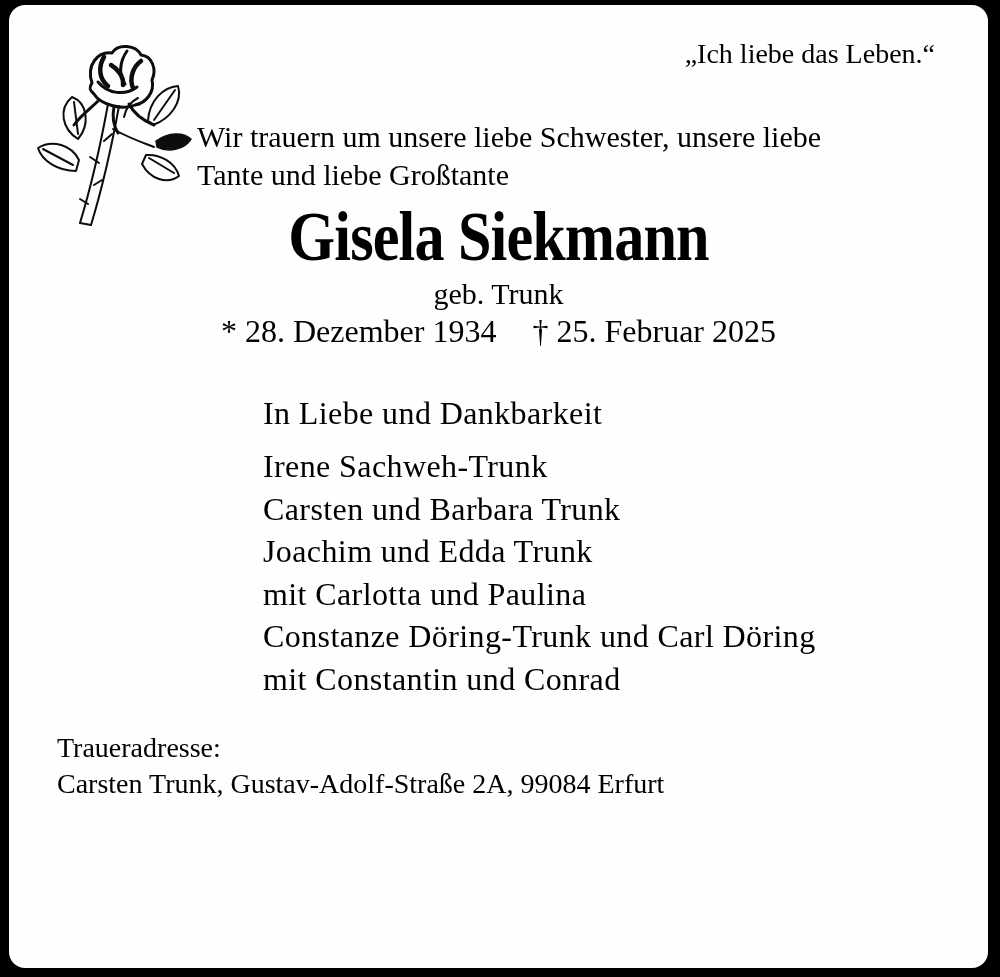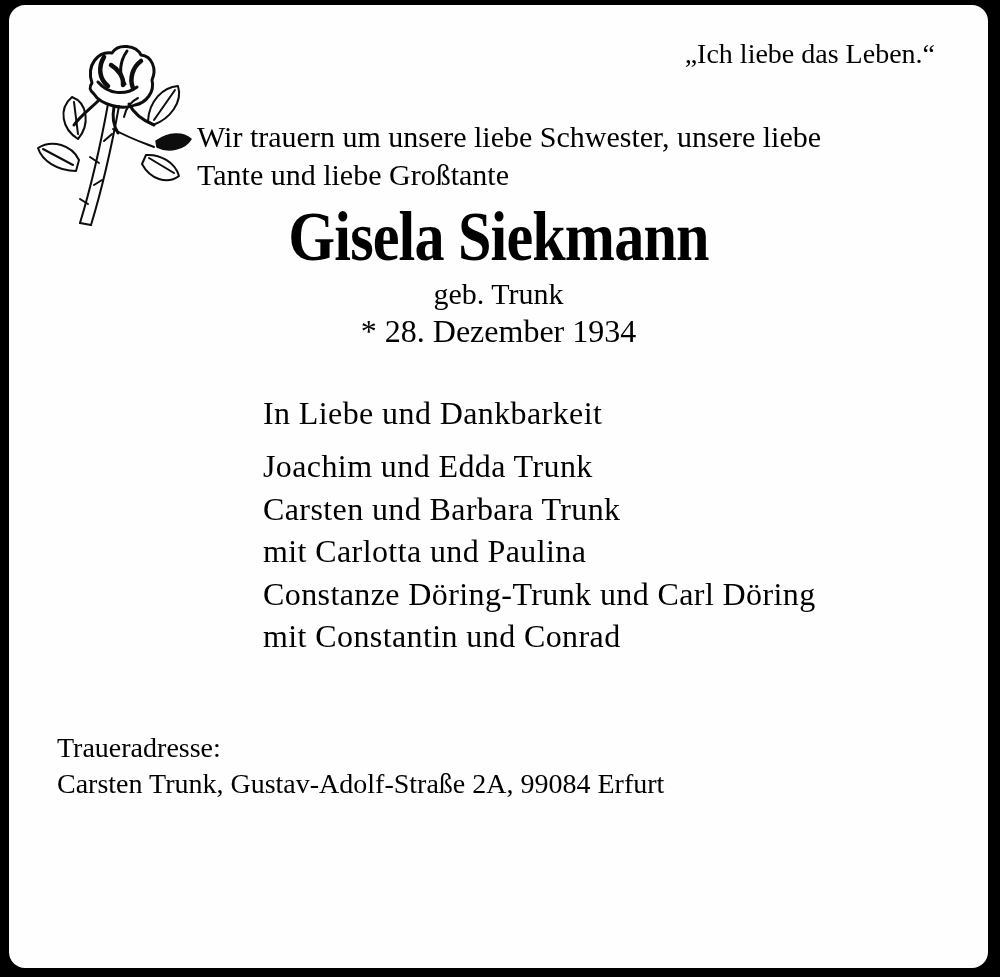--- a/index.html
+++ b/index.html
@@ -92,27 +92,29 @@
     <div>Wir trauern um unsere liebe Schwester, unsere liebe</div>
     <div>Tante und liebe Großtante</div>
   </div>
 
   <h1 class="abs name">Gisela Siekmann</h1>
 
   <div class="abs maiden">geb. Trunk</div>
 
   <div class="abs dates">
     <span>* 28. Dezember 1934</span>
+    <span>† 25. Februar 2025</span>
   </div>
 
   <div class="abs tribute">In Liebe und Dankbarkeit</div>
 
   <div class="abs mourners">
+    <div>Irene Sachweh-Trunk</div>
+    <div>Carsten und Barbara Trunk</div>
     <div>Joachim und Edda Trunk</div>
-    <div>Carsten und Barbara Trunk</div>
     <div>mit Carlotta und Paulina</div>
     <div>Constanze Döring-Trunk und Carl Döring</div>
     <div>mit Constantin und Conrad</div>
   </div>
 
   <div class="abs addr-label">Traueradresse:</div>
   <div class="abs addr">Carsten Trunk, Gustav-Adolf-Straße 2A, 99084 Erfurt</div>
 
 
 </div>

